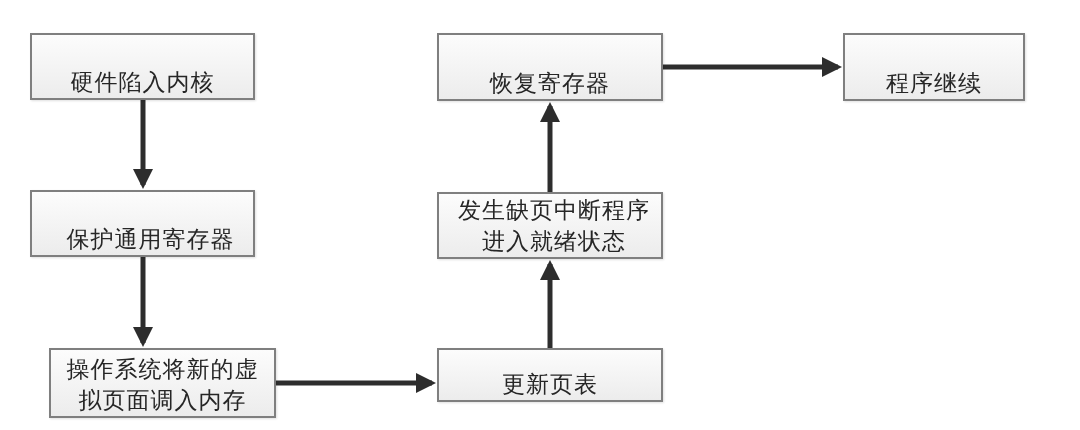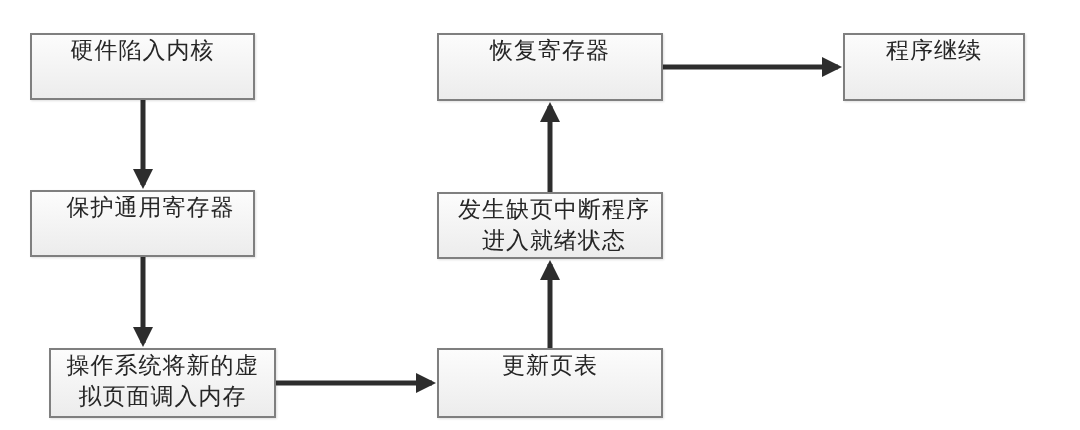--- a/index.html
+++ b/index.html
@@ -33,21 +33,21 @@
     stroke-width: 5;
   }
   .connectors .head {
     fill: var(--arrow);
   }
   .node {
     position: absolute;
     display: flex;
     flex-direction: column;
     align-items: center;
-    justify-content: flex-start;
+    justify-content: flex-end;
     background: linear-gradient(180deg, var(--box-fill-top) 0%, var(--box-fill-bottom) 100%);
     border: 2px solid var(--box-border);
     box-shadow: 1px 1px 2px rgba(0,0,0,0.12);
   }
   .node .line {
     display: block;
     color: var(--text);
     font-size: 23px;
     line-height: 31px;
     letter-spacing: 1px;
@@ -80,21 +80,21 @@
 
   <div class="node" style="left:30px; top:190px; width:225px; height:67px;padding-left:16px;">
     <span class="line">保护通用寄存器</span>
   </div>
 
   <div class="node" style="left:30px; top:348px; width:227px; height:70px;margin-left:19px;">
     <span class="line">操作系统将新的虚</span>
     <span class="line">拟页面调入内存</span>
   </div>
 
-  <div class="node" style="left:437px; top:348px; width:226px; height:70px;">
+  <div class="node" style="left:437px; top:348px; width:226px; height:54px;">
     <span class="line">更新页表</span>
   </div>
 
   <div class="node" style="left:437px; top:192px; width:226px; height:67px;padding-left:8px;">
     <span class="line">发生缺页中断程序</span>
     <span class="line">进入就绪状态</span>
   </div>
 
   <div class="node" style="left:437px; top:33px; width:226px; height:68px;">
     <span class="line">恢复寄存器</span>

